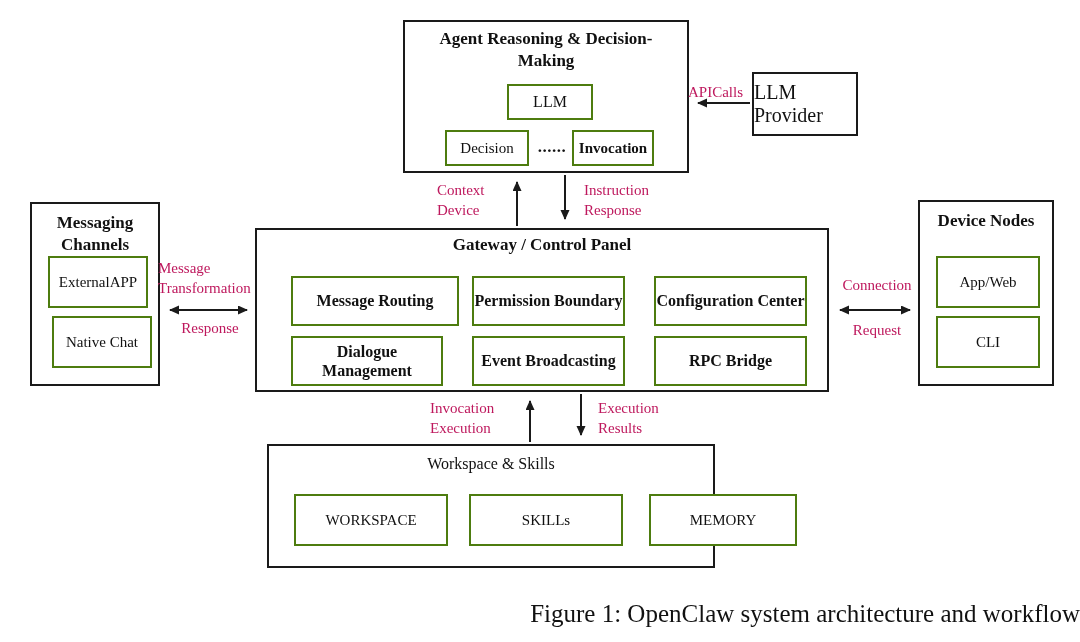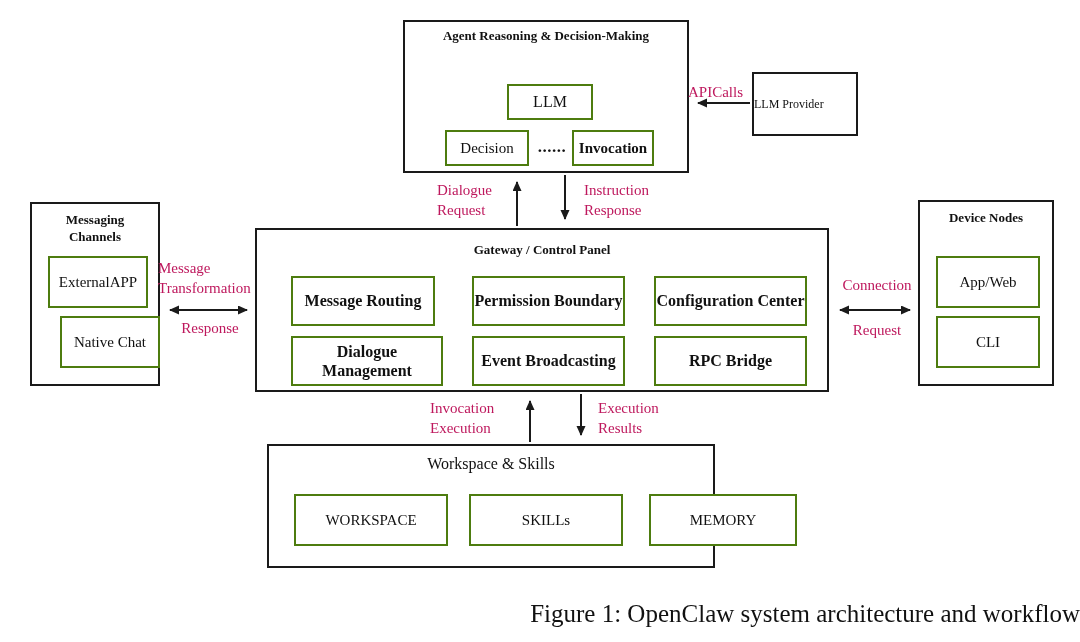--- a/index.html
+++ b/index.html
@@ -5,49 +5,49 @@
   html,body{margin:0;padding:0;background:#ffffff;}
   .stage{
     position:relative;width:1080px;height:642px;background:#ffffff;
     font-family:"Liberation Serif","DejaVu Serif",serif;color:#111111;overflow:hidden;
   }
   .arrows{position:absolute;left:0;top:0;width:1080px;height:642px;pointer-events:none;}
   .box{position:absolute;border:2px solid #1a1a1a;background:#ffffff;box-sizing:border-box;}
   .inner{position:absolute;border:2px solid #4d7c0f;background:#ffffff;box-sizing:border-box;
          display:flex;align-items:center;justify-content:center;text-align:center;
          font-size:15px;line-height:1.2;}
-  .title{position:absolute;left:0;right:0;text-align:center;font-weight:bold;font-size:13px;line-height:1.3;}
+  .title{position:absolute;left:0;right:0;text-align:center;font-weight:bold;font-size:17px;line-height:1.3;}
   .title.normal{font-weight:normal;font-size:16px;}
   .lbl{position:absolute;font-size:15px;line-height:1.3;color:#be185d;}
 
   
   .agent{left:403px;top:20px;width:286px;height:153px;}
   .agent .title{top:6px;padding:0 16px;}
   .b-llm{left:102px;top:62px;width:86px;height:36px;font-size:16px;}
   .b-decision{left:40px;top:108px;width:84px;height:36px;}
   .dots{position:absolute;left:126px;top:108px;width:42px;height:34px;
         display:flex;align-items:center;justify-content:center;
         font-weight:bold;font-size:17px;letter-spacing:0.5px;}
   .b-invocation{left:167px;top:108px;width:82px;height:36px;font-weight:bold;}
 
   
   .provider{left:752px;top:72px;width:106px;height:64px;
-            display:flex;align-items:center;justify-content:flex-start;font-size:12px;}
+            display:flex;align-items:center;justify-content:flex-end;font-size:20px;}
 
   
   .messaging{left:30px;top:202px;width:130px;height:184px;}
   .messaging .title{top:8px;padding:0 18px;}
   .b-extapp{left:16px;top:52px;width:100px;height:52px;}
-  .b-natchat{left:28px;top:112px;width:100px;height:52px;}
+  .b-natchat{left:20px;top:112px;width:100px;height:52px;}
 
   
   .gateway{left:255px;top:228px;width:574px;height:164px;}
-  .gateway .title{top:12px;}
+  .gateway .title{top:4px;}
   .gw{font-weight:bold;font-size:16px;}
-  .m0{left:34px;top:46px;width:144px;height:50px;}
+  .m0{left:34px;top:46px;width:168px;height:50px;}
   .m1{left:215px;top:46px;width:153px;height:50px;}
   .m2{left:397px;top:46px;width:153px;height:50px;}
   .m3{left:34px;top:106px;width:152px;height:50px;}
   .m4{left:215px;top:106px;width:153px;height:50px;}
   .m5{left:397px;top:106px;width:153px;height:50px;}
 
   
   .device{left:918px;top:200px;width:136px;height:186px;}
   .device .title{top:8px;}
   .b-appweb{left:16px;top:54px;width:104px;height:52px;}
@@ -161,21 +161,21 @@
     </div>
     <div class="inner ws2">
       <span>MEMORY</span>
     </div>
     <div class="inner ws1">
       <span>SKILLs</span>
     </div>
   </div>
 
   <div class="lbl l-api">APICalls</div>
-  <div class="lbl l-ctx">Dialogue Request</div>
+  <div class="lbl l-ctx">Context Device</div>
   <div class="lbl l-ins">Instruction Response</div>
   <div class="lbl l-msg">Message Transformation</div>
   <div class="lbl l-rsp">Response</div>
   <div class="lbl l-con">Connection</div>
   <div class="lbl l-act">Request</div>
   <div class="lbl l-inv">Invocation Execution</div>
   <div class="lbl l-exe">Execution Results</div>
 
   <div class="caption">Figure 1: OpenClaw system architecture and workflow</div>
 

